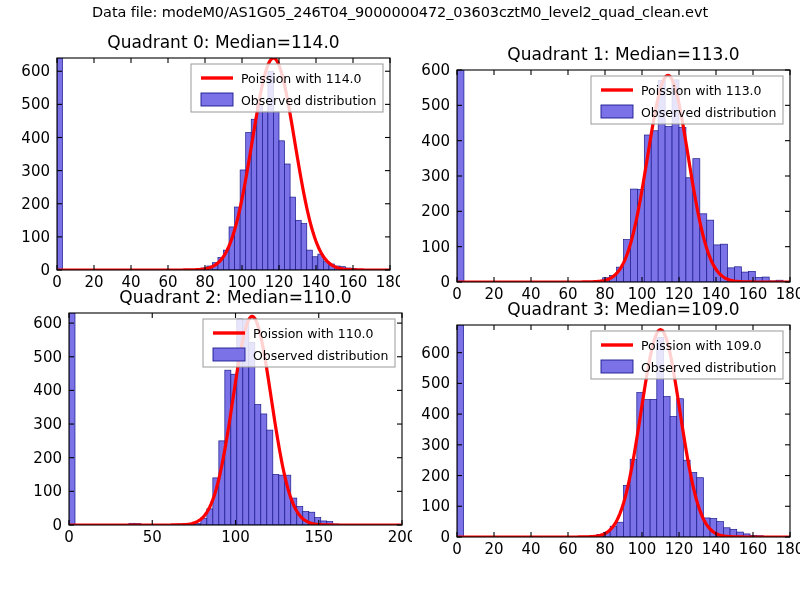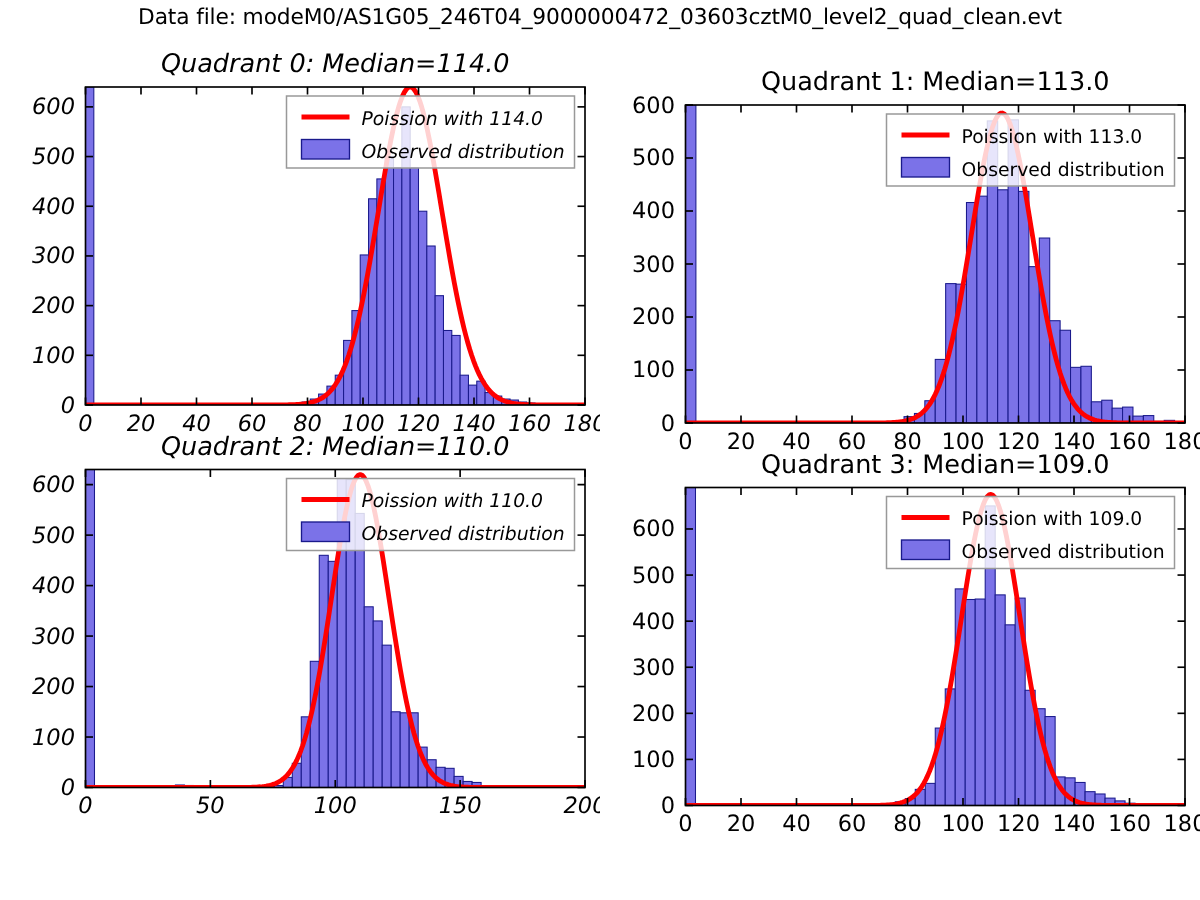--- a/index.html
+++ b/index.html
@@ -54,21 +54,21 @@
   .legendline { stroke: #ff0000; stroke-width: 3.4; }
   .legendpatch { fill: #7b72e8; stroke: #1a1a8c; stroke-width: 0.9; }
 </style>
 </head>
 <body>
 
 <div id="figure">
 
   <div id="suptitle">Data file: modeM0/AS1G05_246T04_9000000472_03603cztM0_level2_quad_clean.evt</div>
 
-  <div class="subplot" id="sp0" style="left:0px; top:28px;font-style:italic;">
+  <div class="subplot" id="sp0" style="left:0px; top:28px;">
       <svg width="400" height="272" viewBox="0 0 400 272">
         <text x="223.5" y="20" class="axtitle">Quadrant 0: Median=114.0</text>
         <defs>
           <clipPath id="clip-quadrant-0">
             <rect x="57" y="30" width="333" height="212"></rect>
           </clipPath>
         </defs>
         <g clip-path="url(#clip-quadrant-0)">
           <rect x="57" y="30" width="5.549999999999997" height="212" class="bar"></rect>
           <rect x="123.60000000000001" y="241.3375" width="5.549999999999997" height="0.6624999999999943" class="bar"></rect>
@@ -260,21 +260,21 @@
         <text x="50" y="35" class="ticklabel ytick">600</text>
         <g>
           <rect x="191" y="36" width="192" height="48" class="legendbox"></rect>
           <line x1="201" y1="50" x2="233" y2="50" class="legendline"></line>
           <text x="241" y="55" class="legendtext">Poission with 113.0</text>
           <rect x="201" y="65" width="32" height="13" class="legendpatch"></rect>
           <text x="241" y="77" class="legendtext">Observed distribution</text>
         </g>
       </svg>
     </div>
-  <div class="subplot" id="sp2" style="left:0px; top:283px;font-style:italic;">
+  <div class="subplot" id="sp2" style="left:12px; top:283px;">
       <svg width="400" height="272" viewBox="0 0 400 272">
         <text x="223.5" y="20" class="axtitle">Quadrant 2: Median=110.0</text>
         <defs>
           <clipPath id="clip-quadrant-2">
             <rect x="57" y="30" width="333" height="212"></rect>
           </clipPath>
         </defs>
         <g clip-path="url(#clip-quadrant-2)">
           <rect x="57" y="30" width="5.994" height="212" class="bar"></rect>
           <rect x="116.94" y="240.31746031746033" width="5.994" height="1.6825396825396695" class="bar"></rect>

